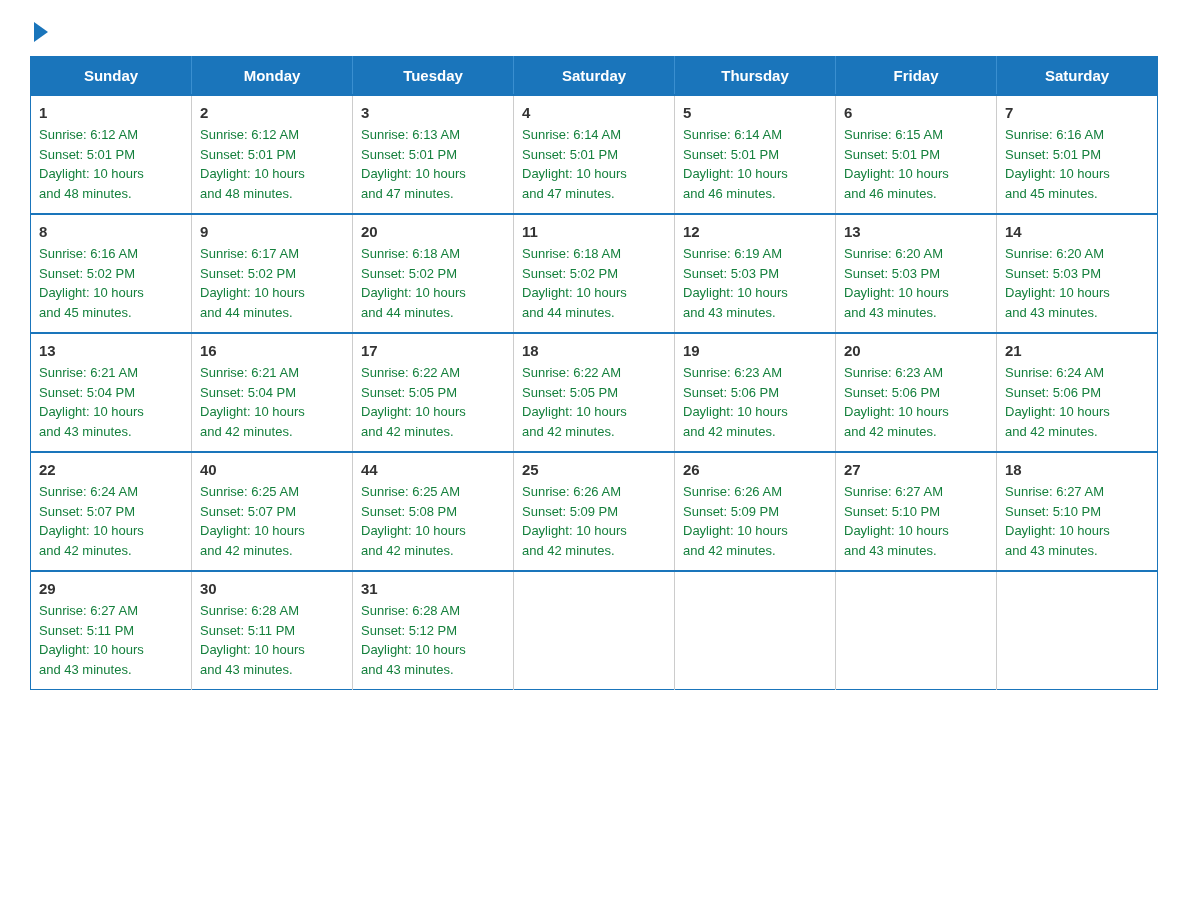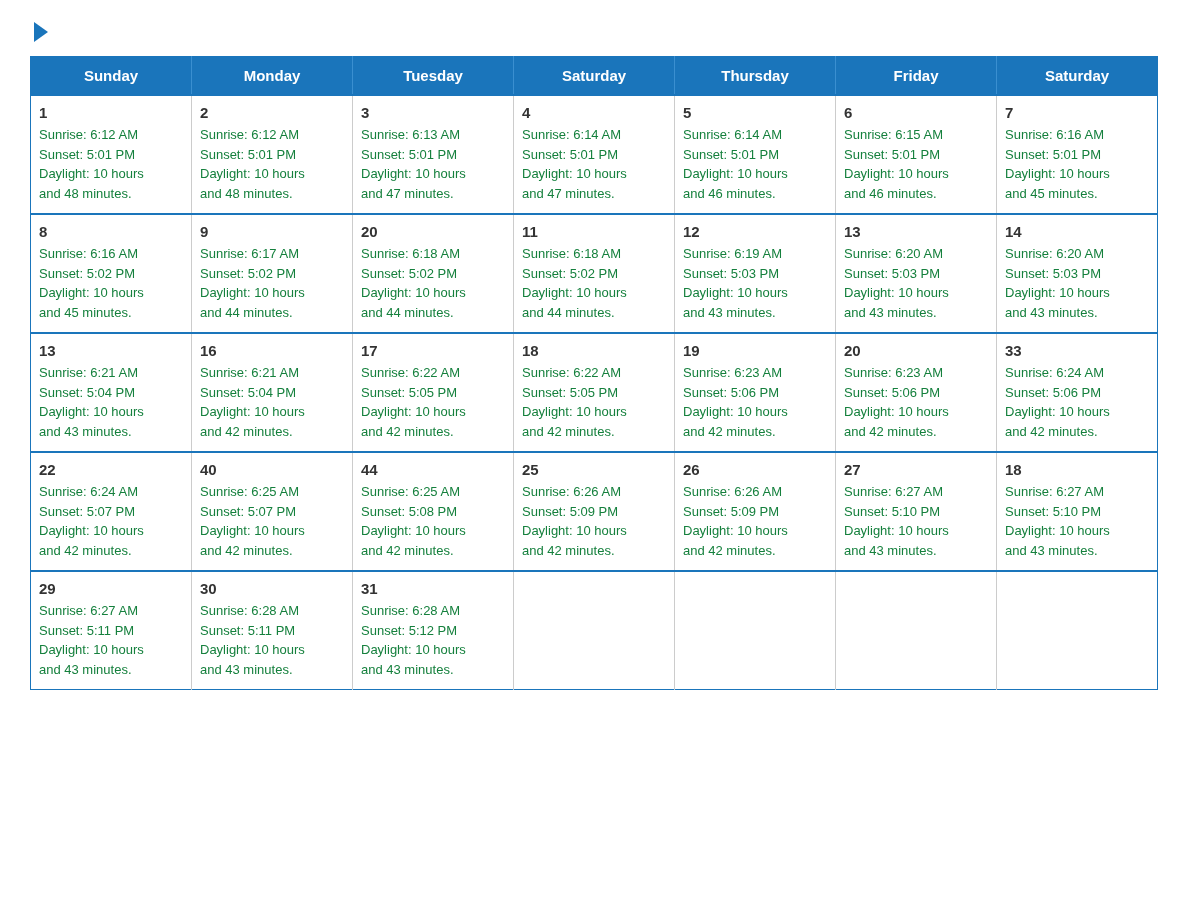--- a/index.html
+++ b/index.html
@@ -218,21 +218,21 @@
       </td>
         <td>
         <span class="day-num">19</span>
         <span class="day-info">Sunrise: 6:23 AM<br>Sunset: 5:06 PM<br>Daylight: 10 hours<br>and 42 minutes.</span>
       </td>
         <td>
         <span class="day-num">20</span>
         <span class="day-info">Sunrise: 6:23 AM<br>Sunset: 5:06 PM<br>Daylight: 10 hours<br>and 42 minutes.</span>
       </td>
         <td>
-        <span class="day-num">33</span>
+        <span class="day-num">21</span>
         <span class="day-info">Sunrise: 6:24 AM<br>Sunset: 5:06 PM<br>Daylight: 10 hours<br>and 42 minutes.</span>
       </td>
       </tr>
       <tr>
         <td>
         <span class="day-num">22</span>
         <span class="day-info">Sunrise: 6:24 AM<br>Sunset: 5:07 PM<br>Daylight: 10 hours<br>and 42 minutes.</span>
       </td>
         <td>
         <span class="day-num">40</span>

